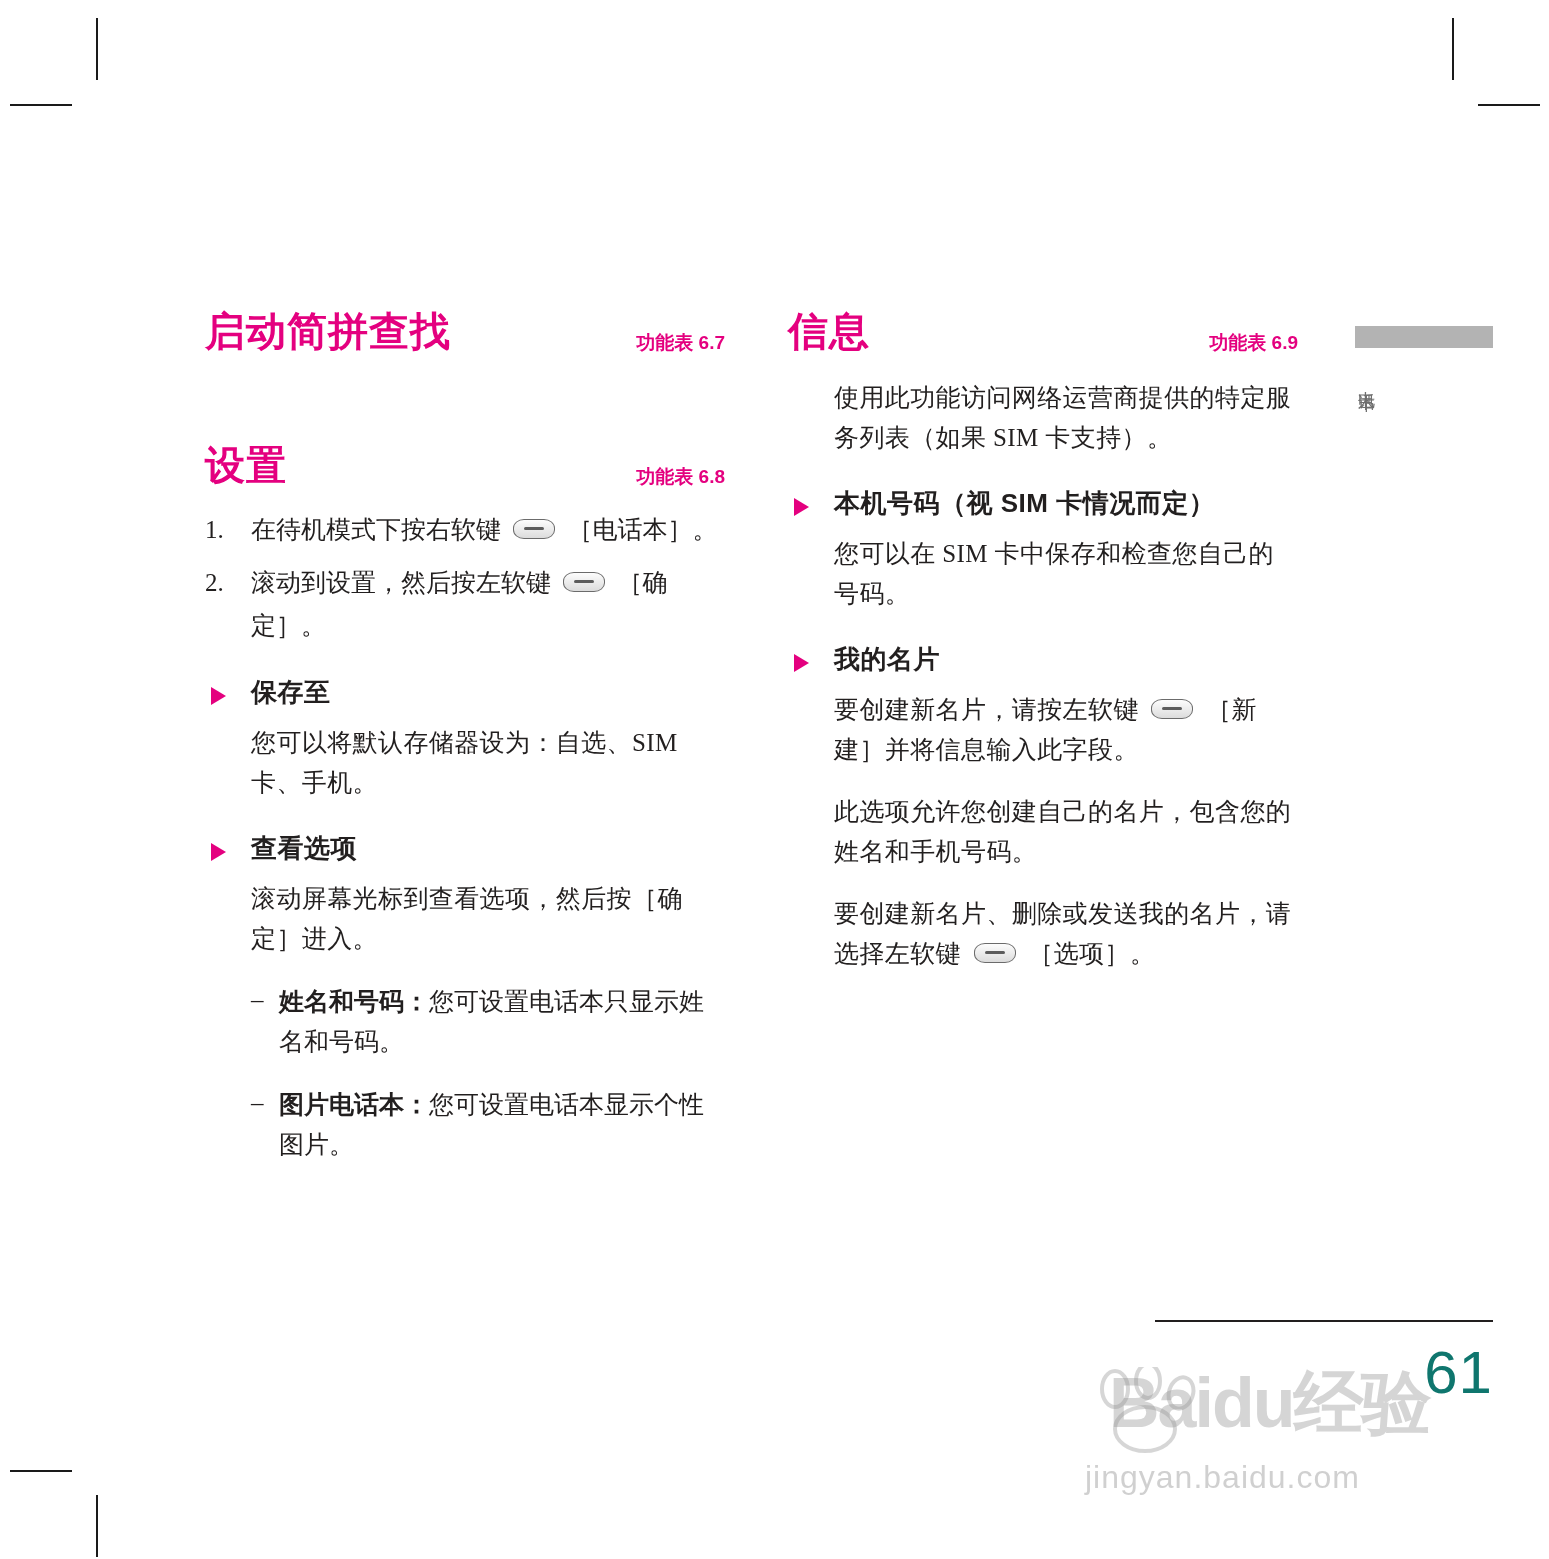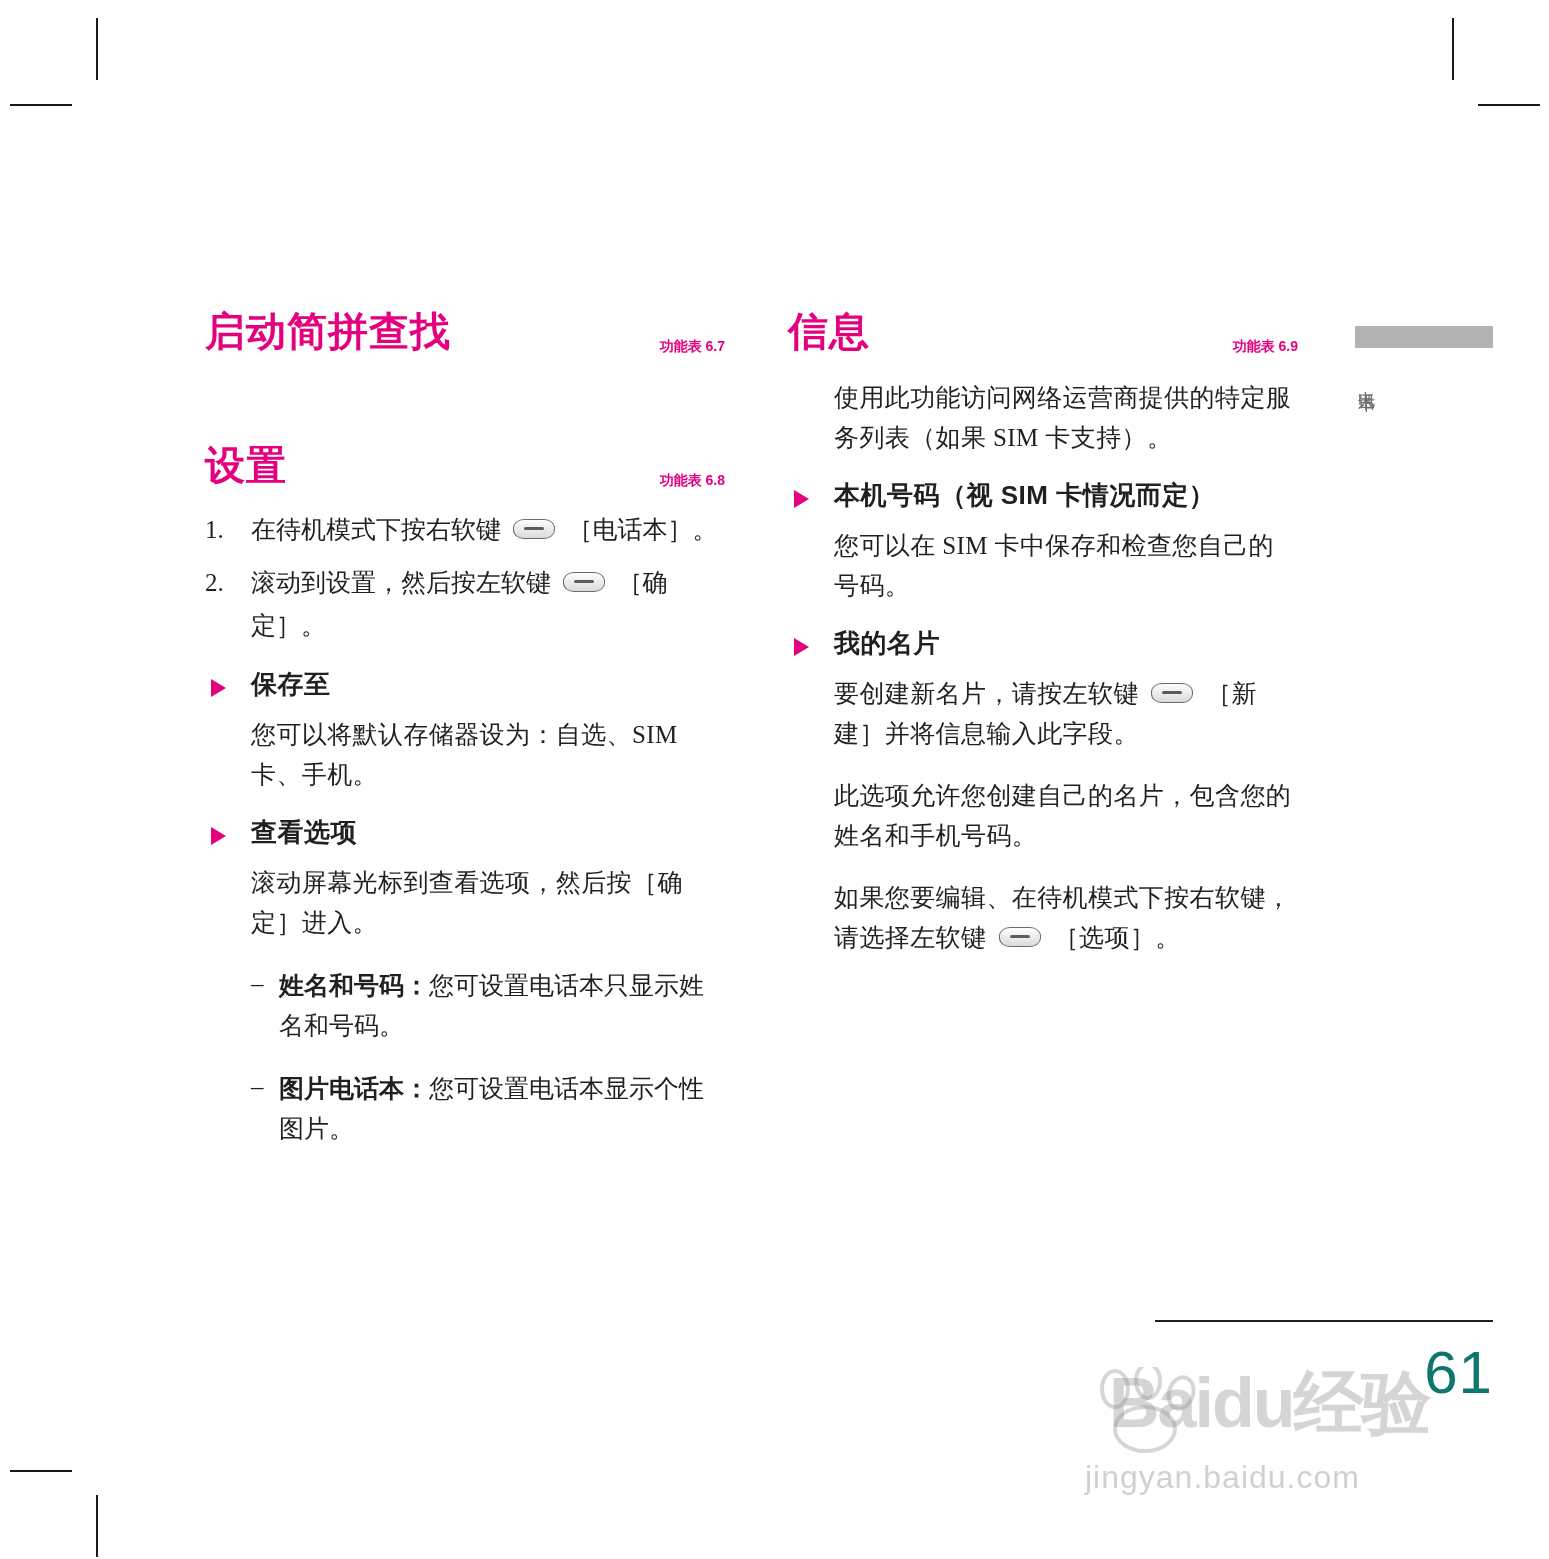--- a/index.html
+++ b/index.html
@@ -75,21 +75,21 @@
     letter-spacing: 1px;
     line-height: 46px;
     display: inline-block;
   }
   .sec-ref {
     position: absolute;
     right: 0;
     bottom: 8px;
     font-family: "Liberation Sans", sans-serif;
     font-weight: bold;
-    font-size: 14px;
+    font-size: 19px;
     color: #e4007f;
     white-space: nowrap;
   }
 
   .body-text {
     font-size: 25px;
     line-height: 40px;
     letter-spacing: 0.5px;
     margin: 10px 0 0 0;
   }
@@ -106,21 +106,21 @@
     position: absolute;
     left: 0;
     top: 0;
     font-size: 25px;
   }
 
   
   .tri-item {
     position: relative;
     padding-left: 46px;
-    margin-top: 20px;
+    margin-top: 28px;
   }
   .tri {
     position: absolute;
     left: 6px;
     top: 12px;
     width: 0; height: 0;
     border-left: 15px solid #e4007f;
     border-top: 9px solid transparent;
     border-bottom: 9px solid transparent;
   }
@@ -330,21 +330,21 @@
     </div>
     <div class="tri-body">
       <span>要创建新名片，请按左软键</span>
       <span class="softkey"><span class="cap"></span><span class="bar"></span></span>
       <span>［新建］并将信息输入此字段。</span>
     </div>
 
     <div class="tri-body">此选项允许您创建自己的名片，包含您的姓名和手机号码。</div>
 
     <div class="tri-body">
-      <span>如果您要编辑、在待机模式下按右软键，请选择左软键</span>
+      <span>要创建新名片、删除或发送我的名片，请选择左软键</span>
       <span class="softkey"><span class="cap"></span><span class="bar"></span></span>
       <span>［选项］。</span>
     </div>
 
   </div>
 
   <div class="footer-rule"></div>
   <div class="page-number">61</div>
 
   <div class="watermark">

